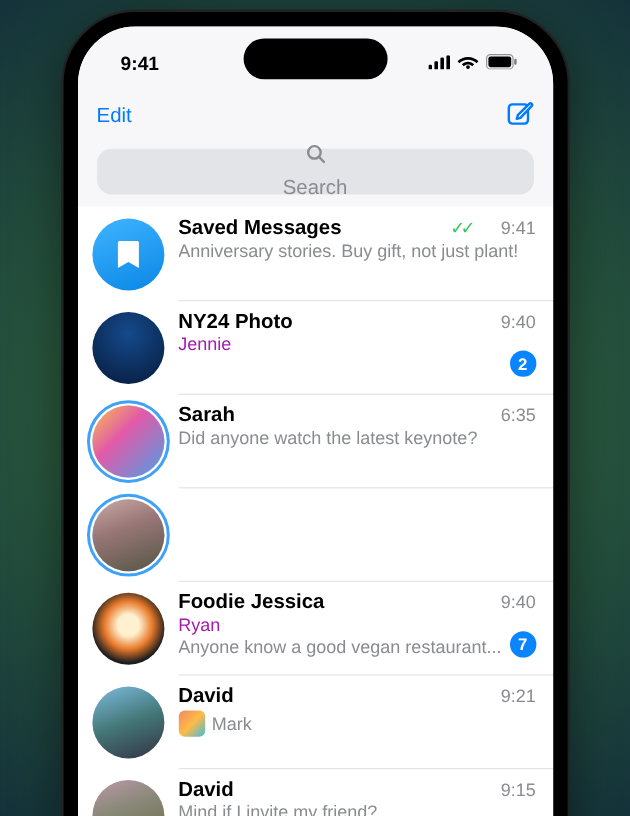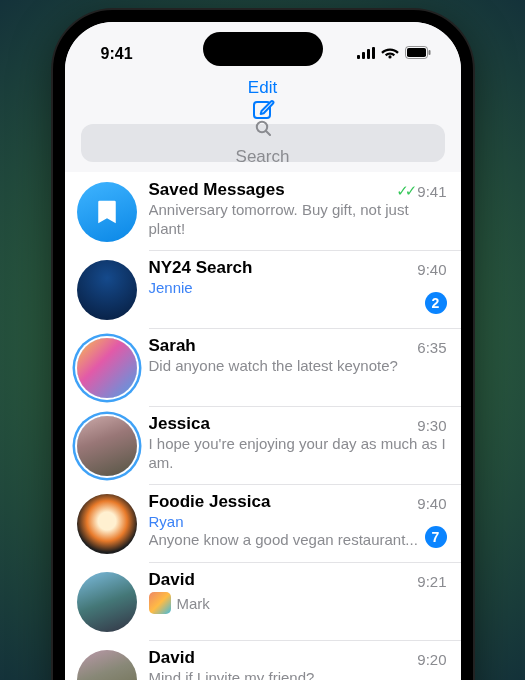--- a/index.html
+++ b/index.html
@@ -46,21 +46,20 @@
   .status-right { display:flex; align-items:center; gap:6px; }
   .header {
     background: #f7f7f9;
     padding: 6px 16px 10px;
   }
   .header-top {
     display: flex;
     align-items: center;
     justify-content: space-between;
     height: 38px;
-    flex-direction: column;
   }
   .edit-btn {
     color: #007aff;
     font-size: 17px;
   }
   .compose { color:#007aff; }
   .stories-pill {
     display: flex;
     align-items: center;
     gap: 8px;
@@ -129,39 +128,39 @@
   .avatar.g4 { background: radial-gradient(circle at 50% 45%, #fff0d0 20%, #e87a2a 45%, #1e1e1e 70%); }
   .avatar.g5 { background: linear-gradient(160deg,#7dbce0,#477,#334); }
   .avatar.g6 { background: linear-gradient(160deg,#b9a,#887 40%,#664); }
   .content {
     flex: 1 1 auto;
     min-width: 0;
     padding-bottom: 10px;
   }
   .top-line {
     display: flex;
-    align-items: flex-end;
-    gap: 2px;
+    align-items: center;
+    gap: 23px;
   }
   .name {
     font-size: 17px;
     font-weight: 600;
     color: #000;
     flex: 1 1 auto;
     white-space: nowrap; overflow:hidden; text-overflow:ellipsis;
   }
   .time {
     font-size: 15px;
     color: #8a8b90;
     flex: 0 0 auto;
   }
   .checks { color:#35c759; font-size:15px; letter-spacing:-4px; margin-right:2px; }
   .sender {
     font-size: 15px;
-    color: #3b82f6;
+    color: #a21caf;
     margin-top: 1px;
   }
   .preview {
     font-size: 15px;
     color: #8a8b90;
     line-height: 1.25;
     margin-top: 1px;
     overflow: hidden;
     display: -webkit-box;
     -webkit-line-clamp: 2;
@@ -253,56 +252,49 @@
         <svg width="30" height="30" viewBox="0 0 24 24">
             <path d="M6 3h12a1 1 0 0 1 1 1v17l-7-4-7 4V4a1 1 0 0 1 1-1Z" fill="#fff"></path>
           </svg>
       </div>
       <div class="content">
         <div class="top-line">
           <span class="name">Saved Messages</span>
           <span class="checks">✓✓</span>
           <span class="time">9:41</span>
         </div>
-        <div class="preview">Anniversary tomorrow. Buy gift, not just plant!</div>
+        <div class="preview">Anniversary stories. Buy gift, not just plant!</div>
       </div>
     </div>
 
     <div class="row">
       <div class="avatar g1"></div>
       <div class="content">
         <div class="top-line">
-          <span class="name">NY24 Search</span>
+          <span class="name">NY24 Photo</span>
           <span class="time">9:40</span>
         </div>
         <div class="sender">Jennie</div>
       </div>
       <span class="badge">2</span>
     </div>
 
     <div class="row">
       <div class="avatar g2 story-ring"></div>
       <div class="content">
         <div class="top-line">
           <span class="name">Sarah</span>
           <span class="time">6:35</span>
         </div>
         <div class="preview">Did anyone watch the latest keynote?</div>
       </div>
     </div>
 
     <div class="row">
       <div class="avatar g3 story-ring"></div>
-      <div class="content">
-        <div class="top-line">
-          <span class="name">Jessica</span>
-          <span class="time">9:30</span>
-        </div>
-        <div class="preview">I hope you're enjoying your day as much as I am.</div>
-      </div>
     </div>
 
     <div class="row">
       <div class="avatar g4"></div>
       <div class="content">
         <div class="top-line">
           <span class="name">Foodie Jessica</span>
           <span class="time">9:40</span>
         </div>
         <div class="sender">Ryan</div>
@@ -323,20 +315,20 @@
           <span>Mark</span>
         </div>
       </div>
     </div>
 
     <div class="row">
       <div class="avatar g6"></div>
       <div class="content">
         <div class="top-line">
           <span class="name">David</span>
-          <span class="time">9:20</span>
+          <span class="time">9:15</span>
         </div>
         <div class="preview">Mind if I invite my friend?</div>
       </div>
     </div>
 
   </div>
 </div>
 
 </body></html>

